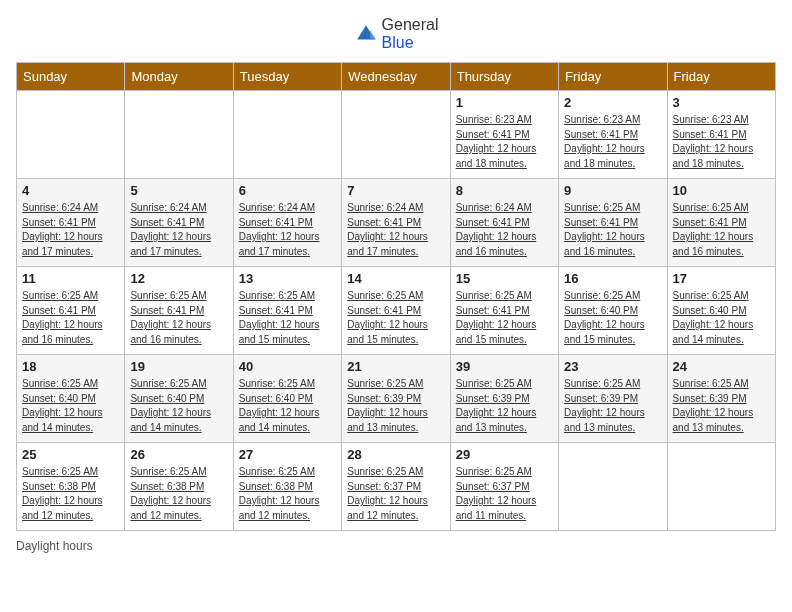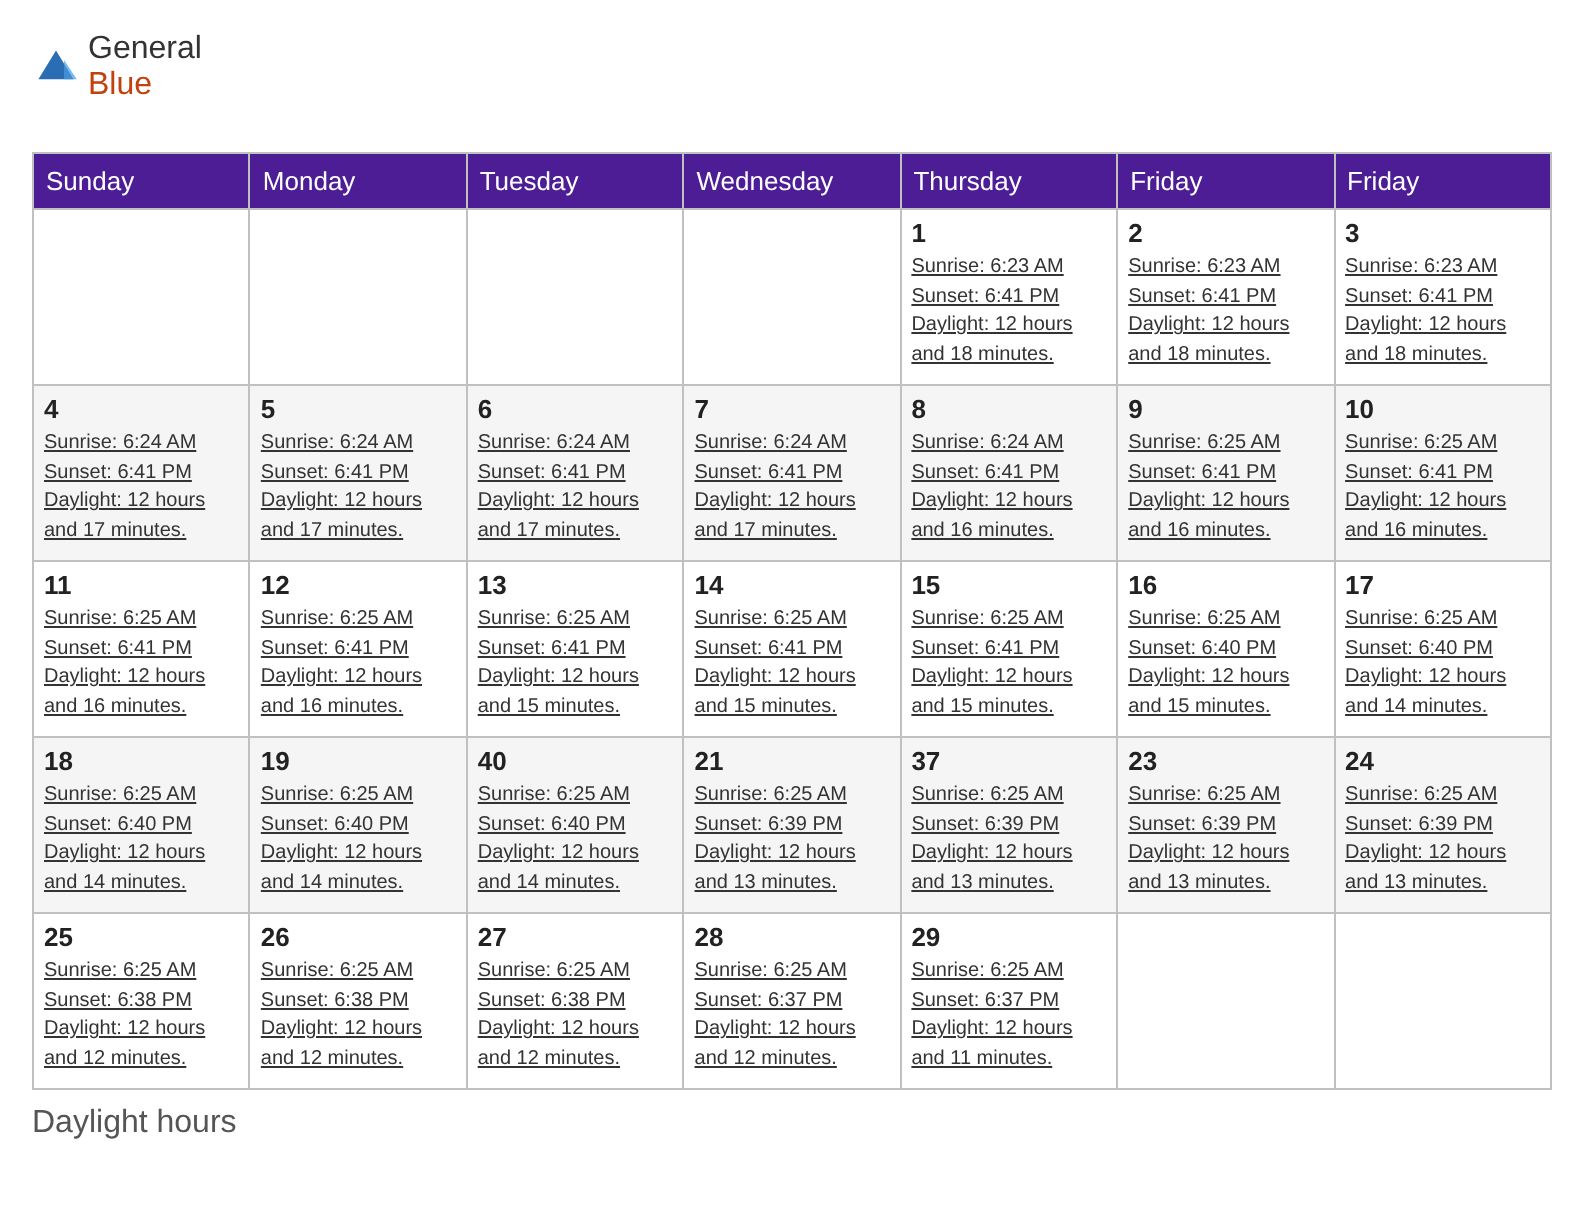--- a/index.html
+++ b/index.html
@@ -7,30 +7,29 @@
       font-family: Arial, sans-serif;
       background: #fff;
       width: 792px;
       min-height: 612px;
       padding: 16px;
     }
     .header-area {
       display: flex;
       justify-content: center;
       align-items: flex-start;
-      margin-bottom: 24px;
-      flex-direction: column;
+      margin-bottom: 10px;
     }
     .logo {
       display: flex;
       align-items: center;
       gap: 4px;
     }
     .logo-general { color: #333; }
-    .logo-blue { color: #c2410c; }
+    .logo-blue { color: #1d4ed8; }
     .logo-icon {
       width: 24px;
       height: 24px;
     }
     .title-area {
       text-align: right;
     }
     .month-year {
       font-size: 32px;
       font-weight: normal;
@@ -39,21 +38,21 @@
     .location {
       font-size: 14px;
       color: #555;
     }
     .calendar {
       width: 100%;
       border-collapse: collapse;
       font-size: 10.5px;
     }
     .calendar th {
-      background: #4c1d95;
+      background: #a16207;
       color: #fff;
       text-align: left;
       padding: 6px 6px;
       font-weight: normal;
       font-size: 13px;
       border: 1px solid #c0c0c0;
       margin-left: 45px;
     }
     .calendar td {
       border: 1px solid #c0c0c0;
@@ -80,21 +79,21 @@
       color: #333;
       font-size: 10px;
       line-height: 1.45;
       text-decoration: underline;
     }
     .empty-cell {
       background: #fff !important;
     }
     .footer-note {
       margin-top: 8px;
-      font-size: 16px;
+      font-size: 12px;
       color: #555;
     }
   </style>
 </head>
 <body>
 
 <div class="header-area">
   <div class="logo">
     <svg class="logo-icon" viewBox="0 0 30 30">
       <polygon points="15,4 26,22 4,22" fill="#2a6db5"></polygon>
@@ -272,21 +271,21 @@
 and 14 minutes.</div>
         </td>
         <td>
           <span class="day-num">21</span>
           <div class="day-info">Sunrise: 6:25 AM
 Sunset: 6:39 PM
 Daylight: 12 hours
 and 13 minutes.</div>
         </td>
         <td>
-          <span class="day-num">37</span>
+          <span class="day-num">39</span>
           <div class="day-info">Sunrise: 6:25 AM
 Sunset: 6:39 PM
 Daylight: 12 hours
 and 13 minutes.</div>
         </td>
         <td>
           <span class="day-num">23</span>
           <div class="day-info">Sunrise: 6:25 AM
 Sunset: 6:39 PM
 Daylight: 12 hours

